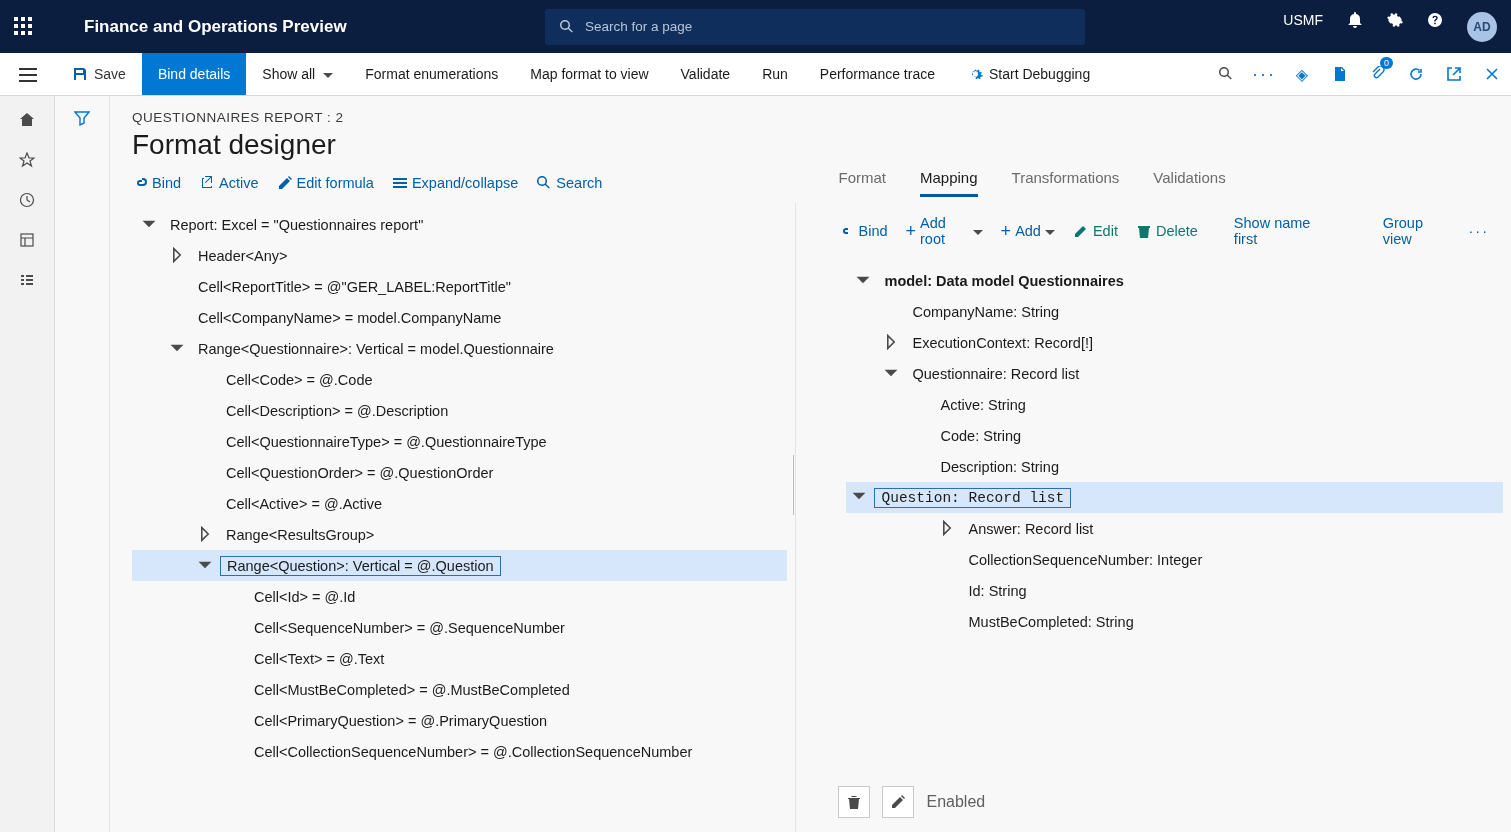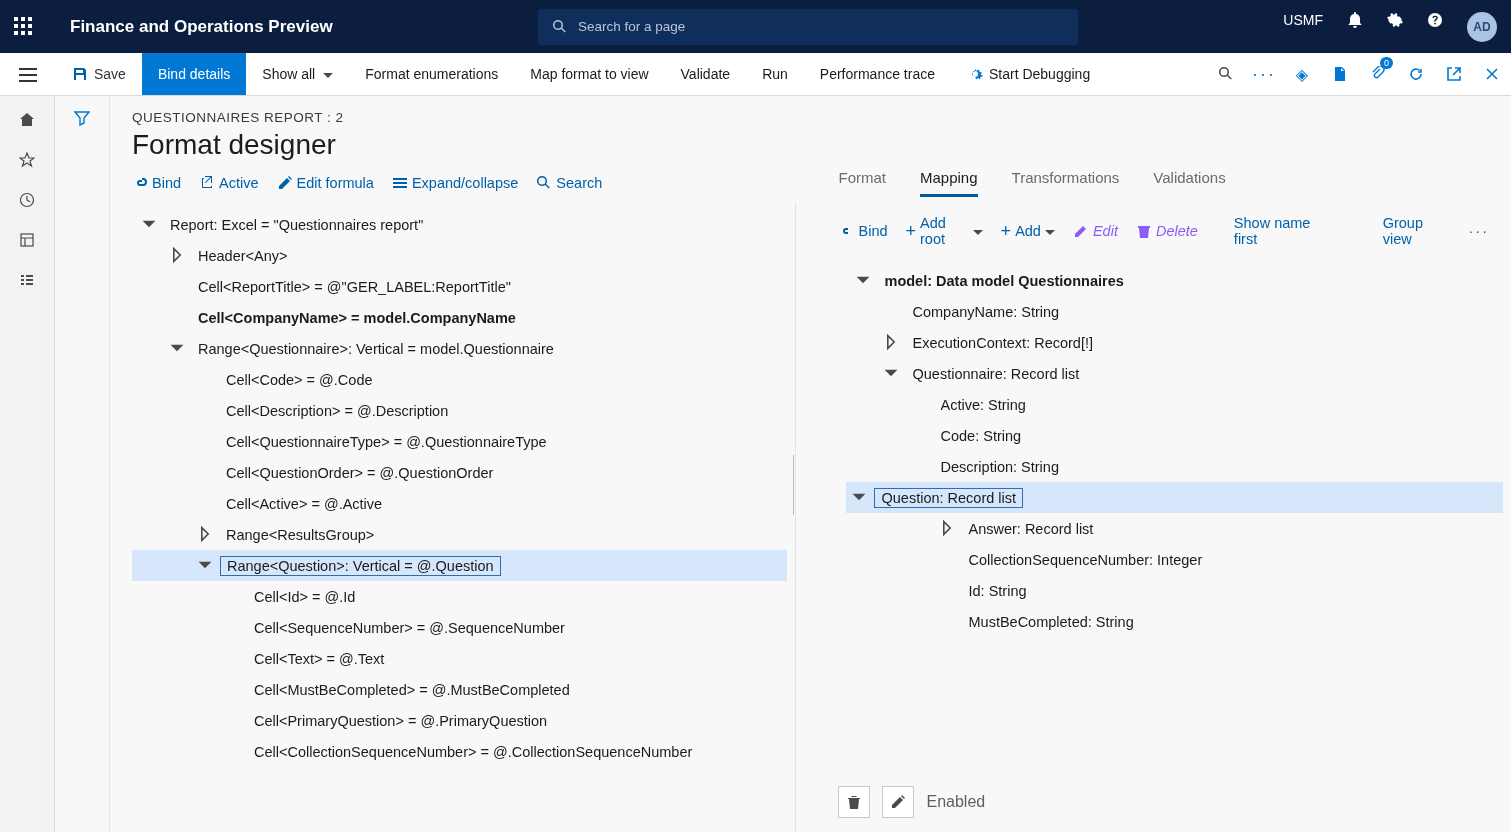--- a/index.html
+++ b/index.html
@@ -1,19 +1,19 @@
 <!DOCTYPE html>
 <html><head>
 <meta charset="utf-8">
 <style>
   * { box-sizing: border-box; margin:0; padding:0; }
   html, body { height:100%; width:100%; font-family: "Segoe UI", Tahoma, sans-serif; font-size:13.5px; color:#1b1b1b; background:#f2f2f2; overflow:hidden; }
 
   
-  .topbar { background:#0b1e40; color:#fff; height:53px; display:flex; align-items:center; padding:0 14px; gap:18px; }
+  .topbar { background:#0b1e40; color:#fff; height:53px; display:flex; align-items:center; padding:0 14px; gap:32px; }
   .topbar .waffle { width:20px; height:20px; display:grid; grid-template-columns:repeat(3,4px); grid-template-rows:repeat(3,4px); gap:3px; }
   .topbar .waffle span { background:#fff; width:4px; height:4px; }
   .topbar .brand { font-size:17px; font-weight:600; margin-left:18px; }
   .topbar .search { flex:0 0 540px; margin-left:auto; margin-right:auto; background:#102e5c; border-radius:3px; height:36px; display:flex; align-items:center; padding:0 14px; gap:10px; color:#b8c4d8; }
   .topbar .search svg { fill:#b8c4d8; }
   .topbar .right { display:flex; align-items:flex-start; gap:24px; }
   .topbar .right .icon { fill:#fff; }
   .topbar .avatar { width:30px; height:30px; border-radius:50%; background:#a9c3e6; color:#2a4a70; display:flex; align-items:center; justify-content:center; font-size:12px; font-weight:600; }
 
   
@@ -44,21 +44,21 @@
   .header .breadcrumb { font-size:13.5px; letter-spacing:0.5px; color:#3a3a3a; }
   .header .title { font-size:28px; font-weight:400; margin-top:4px; }
 
   .dualpane { flex:1; display:flex; overflow:hidden; }
   .pane { display:flex; flex-direction:column; overflow:hidden; }
   .pane.left { flex: 0 0 49%; }
   .pane.right { flex:1; padding-left:20px; }
 
   .toolbar { display:flex; align-items:center; gap:18px; padding:6px 22px 12px; font-size:14.5px;}
   .toolbar .link { color:#0060a8; display:inline-flex; align-items:center; gap:4px; cursor:pointer; }
-  .toolbar .link.disabled { color:#8b5cf6; cursor:default;font-style:italic;}
+  .toolbar .link.disabled { color:#0f766e; cursor:default;}
   .toolbar .link svg { fill:currentColor; }
 
   .righttabs { display:flex; gap:34px; padding:0 22px 4px; font-size:15px; border-bottom:none;}
   .righttabs .tab { color:#6b6b6b; padding-bottom:8px; cursor:pointer;}
   .righttabs .tab.active { color:#1b1b1b; border-bottom:3px solid #005aa0; font-weight:400;}
 
   .treebox { flex:1; overflow:auto; padding:6px 8px 20px 22px; position:relative;}
   .treebox.left-tree { border-right:1px solid #e4e4e4; }
 
   .tree { font-size:14.5px; }
@@ -276,21 +276,21 @@
               <div class="noderow" style="padding-left: 36px;">
                 <span class="arrow"><svg width="10" height="10" viewBox="0 0 10 10">
                     <path d="M3 1l4 4-4 4z" fill="none" stroke="#4a4a4a"></path>
                   </svg></span>
                 <span class="label">Header&lt;Any&gt;</span>
               </div>
               <div class="noderow" style="padding-left: 36px;">
                 <span class="arrow"></span>
                 <span class="label">Cell&lt;ReportTitle&gt; = @"GER_LABEL:ReportTitle"</span>
               </div>
-              <div class="noderow" style="padding-left: 36px; font-weight: bold;">
+              <div class="noderow" style="padding-left: 36px;">
                 <span class="arrow"></span>
                 <span class="label">Cell&lt;CompanyName&gt; = model.CompanyName</span>
               </div>
               <div class="noderow" style="padding-left: 36px;">
                 <span class="arrow"><svg width="10" height="10" viewBox="0 0 10 10">
                     <path d="M1 3l4 4 4-4z" fill="#4a4a4a"></path>
                   </svg></span>
                 <span class="label">Range&lt;Questionnaire&gt;: Vertical = model.Questionnaire</span>
               </div>
               <div class="noderow" style="padding-left: 64px;">
@@ -425,21 +425,21 @@
                 <span class="label">Active: String</span>
               </div>
               <div class="noderow" style="padding-left: 64px;">
                 <span class="arrow"></span>
                 <span class="label">Code: String</span>
               </div>
               <div class="noderow" style="padding-left: 64px;">
                 <span class="arrow"></span>
                 <span class="label">Description: String</span>
               </div>
-              <div class="noderow selected" style="">
+              <div class="noderow selected" style=" font-family: Liberation Mono, monospace;">
                 <span class="arrow"><svg width="10" height="10" viewBox="0 0 10 10">
                     <path d="M1 3l4 4 4-4z" fill="#4a4a4a"></path>
                   </svg></span>
                 <span class="label">Question: Record list</span>
               </div>
               <div class="noderow" style="padding-left: 92px;">
                 <span class="arrow"><svg width="10" height="10" viewBox="0 0 10 10">
                     <path d="M3 1l4 4-4 4z" fill="none" stroke="#4a4a4a"></path>
                   </svg></span>
                 <span class="label">Answer: Record list</span>

